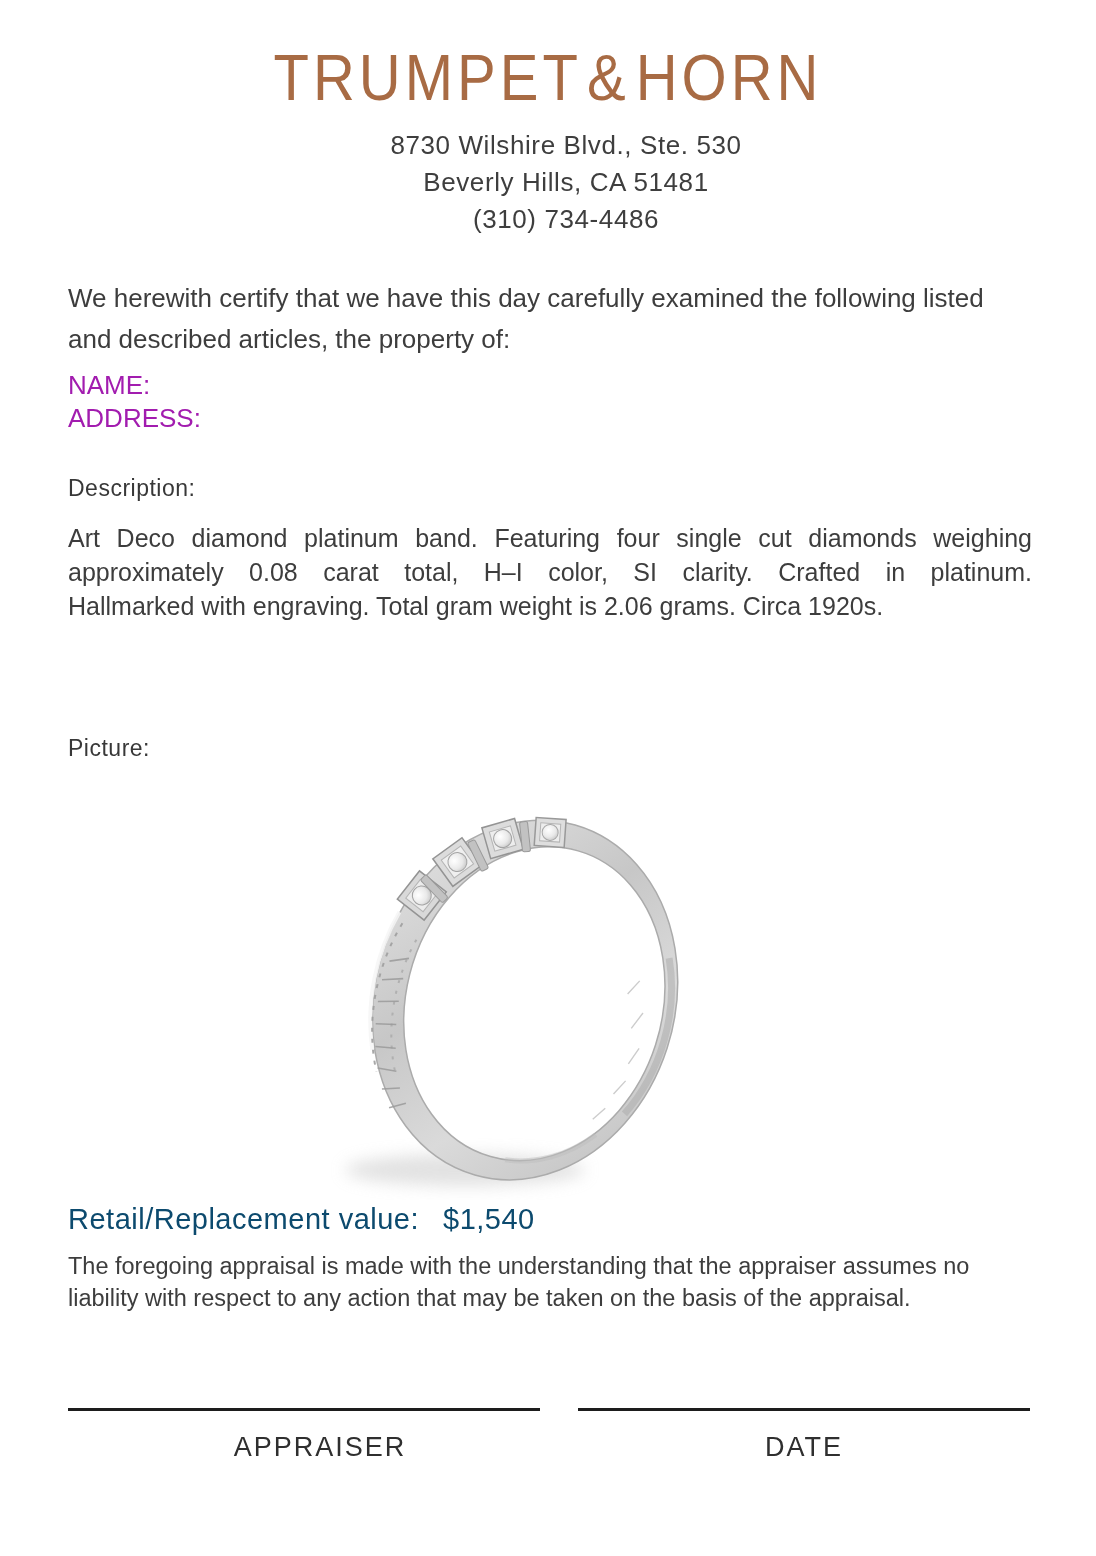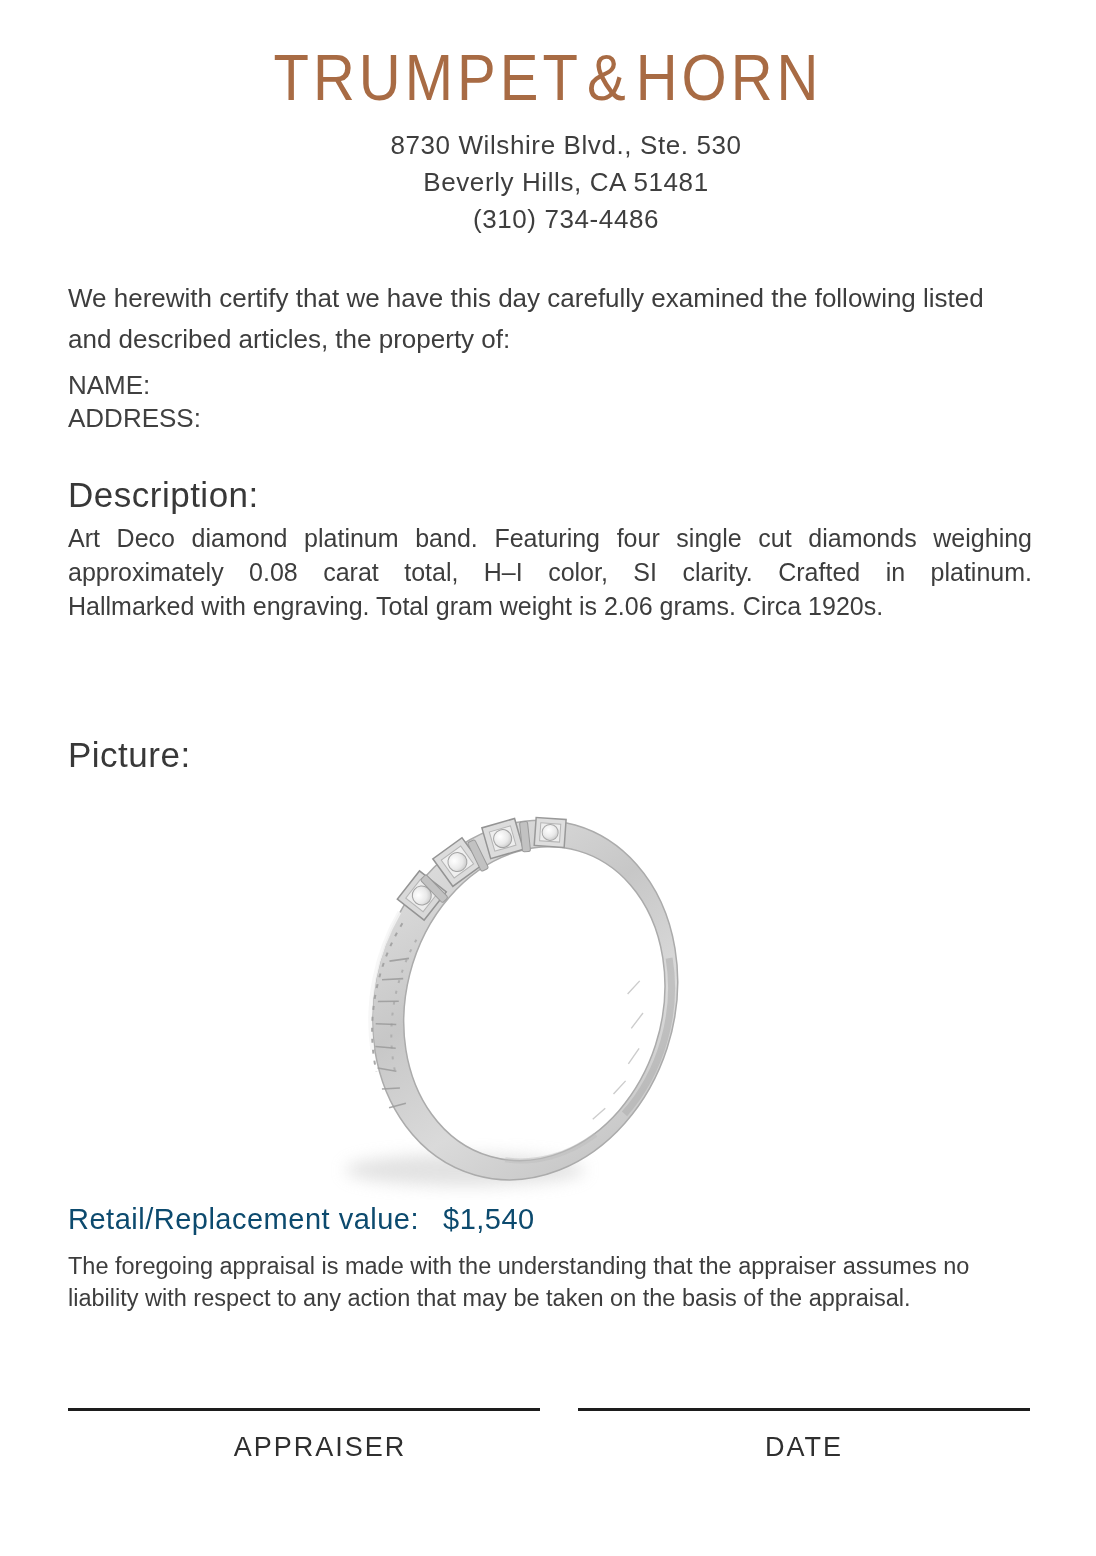--- a/index.html
+++ b/index.html
@@ -33,27 +33,27 @@
   }
   
   .cert-text{
     position:absolute; top:278px; left:68px; width:964px;
     font-size:26px; line-height:41px;
     color:#3d3d3d;
   }
   .owner-block{
     position:absolute; top:369px; left:68px; width:964px;
     font-size:26px; line-height:33px;
-    color:#404040;
+    color:#a21caf;
   }
   .owner-row{white-space:nowrap;}
   
   .section-heading{
     position:absolute; left:68px;
-    font-size:35px; font-weight:400;
+    font-size:23px; font-weight:400;
     letter-spacing:0.5px;
     color:#383838;
   }
   .heading-description{top:475px;}
   .heading-picture{top:735px;}
   .desc-body{
     position:absolute; top:521px; left:68px; width:964px;
     font-size:25px; line-height:34px;
     color:#3d3d3d;
   }

